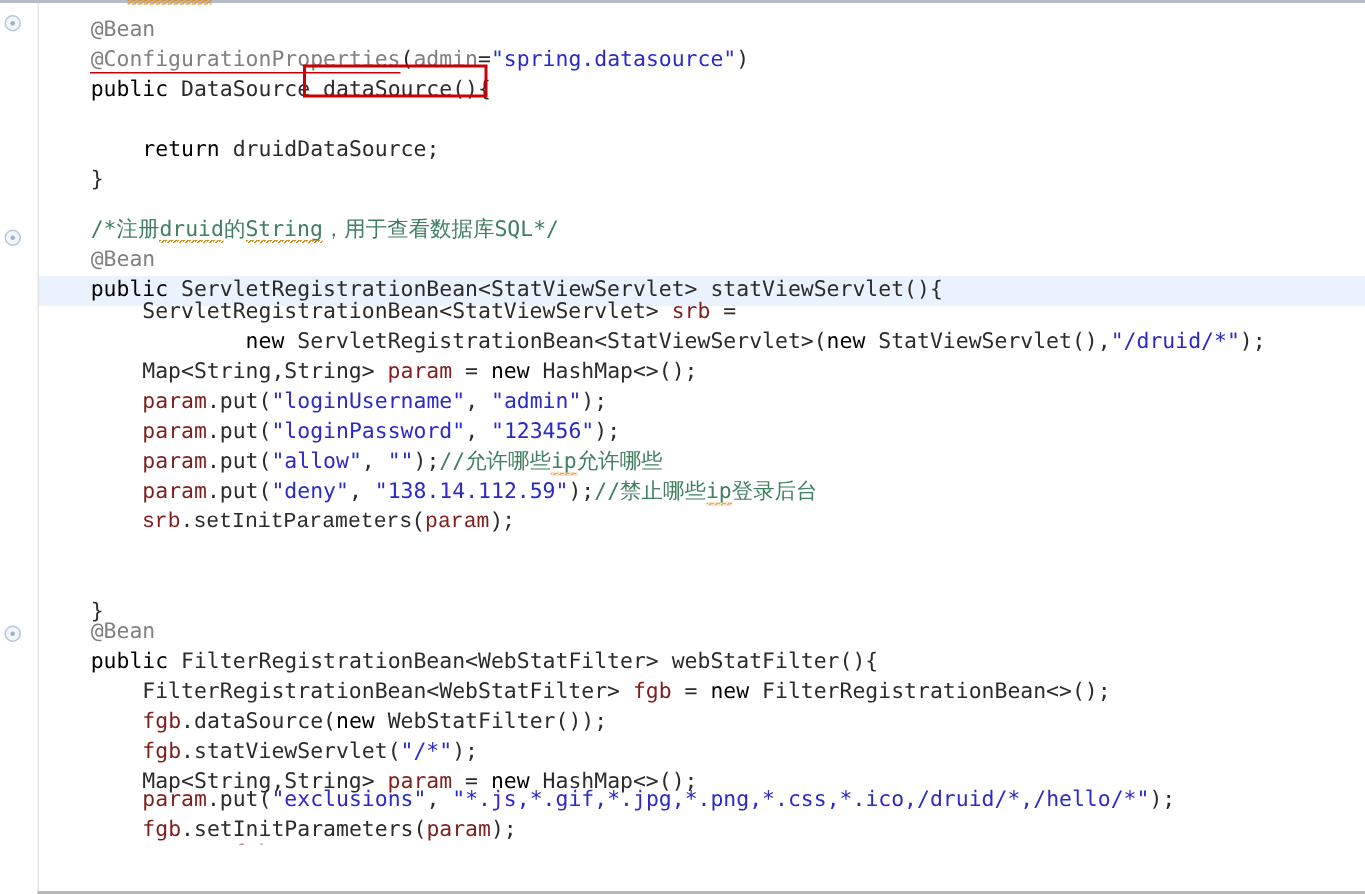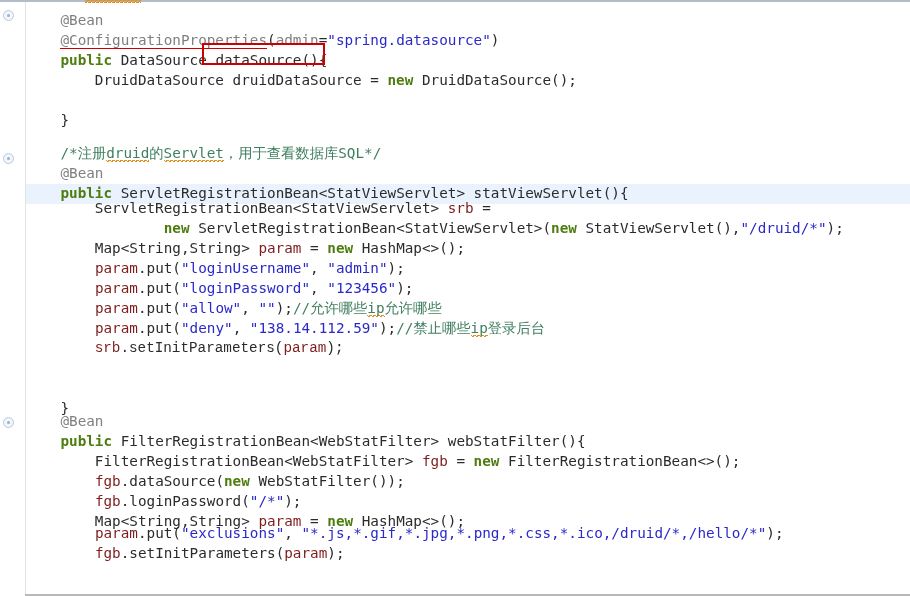--- a/index.html
+++ b/index.html
@@ -83,21 +83,21 @@
     left: 0;
     height: 20px;
     line-height: 20px;
     font-size: 14.3px;
     white-space: pre;
     color: #2b2b2b;
     letter-spacing: 0px;
   }
 
   
-  .kw   { color: #4d7c0f; font-weight: bold; }
+  .kw   { color: #000000; font-weight: normal; }
   .ann  { color: #808080; }
   .str  { color: #2b29c9; }
   .cmt  { color: #3f7f5f; }
   .plain{ color: #2b2b2b; }
   .fld  { color: #7f1d1d; }
   .punc { color: #2b2b2b; }
 
   
   .sq-warn {
     background-image: repeating-linear-gradient(
@@ -142,39 +142,39 @@
       <div class="gutter-icon" style="top: 8px;"></div>
       <div class="gutter-icon" style="top: 151px;"></div>
       <div class="gutter-icon" style="top: 415px;"></div>
     </div>
 
   <div class="code-surface" id="code-surface">
       <div class="caret-line" style="top: 182px;"></div>
       <div class="line" style="top: 8px;"><span class="plain">    </span><span class="ann">@Bean</span></div>
       <div class="line" style="top: 28px;"><span class="plain">    </span><span class="ann sq-err">@ConfigurationProperties</span><span class="punc">(</span><span class="ann">admin</span><span class="punc">=</span><span class="str">"spring.datasource"</span><span class="punc">)</span></div>
       <div class="line" style="top: 48px;"><span class="plain">    </span><span class="kw">public</span><span class="plain"> DataSource dataSource(){</span></div>
-      <div class="line" style="top: 68px;"><span class="plain">        DruidDataSource druidDataSource = </span><span class="kw">new</span><span class="plain"> DruidDataSource();</span></div>
+      <div class="line" style="top: 88px;"><span class="plain">        </span><span class="kw">return</span><span class="plain"> druidDataSource;</span></div>
       <div class="line" style="top: 108px;"><span class="plain">    }</span></div>
-      <div class="line" style="top: 141px;"><span class="plain">    </span><span class="cmt">/*注册</span><span class="cmt sq-warn">druid</span><span class="cmt">的</span><span class="cmt sq-warn">Servlet</span><span class="cmt">，用于查看数据库SQL*/</span></div>
+      <div class="line" style="top: 141px;"><span class="plain">    </span><span class="cmt">/*注册</span><span class="cmt sq-warn">druid</span><span class="cmt">的</span><span class="cmt sq-warn">String</span><span class="cmt">，用于查看数据库SQL*/</span></div>
       <div class="line" style="top: 161px;"><span class="plain">    </span><span class="ann">@Bean</span></div>
       <div class="line" style="top: 181px;"><span class="plain">    </span><span class="kw">public</span><span class="plain"> ServletRegistrationBean&lt;StatViewServlet&gt; statViewServlet(){</span></div>
       <div class="line" style="top: 196px;"><span class="plain">        ServletRegistrationBean&lt;StatViewServlet&gt; </span><span class="fld">srb</span><span class="plain"> =</span></div>
       <div class="line" style="top: 216px;"><span class="plain">                </span><span class="kw">new</span><span class="plain"> ServletRegistrationBean&lt;StatViewServlet&gt;(</span><span class="kw">new</span><span class="plain"> StatViewServlet(),</span><span class="str">"/druid/*"</span><span class="plain">);</span></div>
       <div class="line" style="top: 236px;"><span class="plain">        Map&lt;String,String&gt; </span><span class="fld">param</span><span class="plain"> = </span><span class="kw">new</span><span class="plain"> HashMap&lt;&gt;();</span></div>
       <div class="line" style="top: 256px;"><span class="plain">        </span><span class="fld">param</span><span class="plain">.put(</span><span class="str">"loginUsername"</span><span class="plain">, </span><span class="str">"admin"</span><span class="plain">);</span></div>
       <div class="line" style="top: 276px;"><span class="plain">        </span><span class="fld">param</span><span class="plain">.put(</span><span class="str">"loginPassword"</span><span class="plain">, </span><span class="str">"123456"</span><span class="plain">);</span></div>
       <div class="line" style="top: 296px;"><span class="plain">        </span><span class="fld">param</span><span class="plain">.put(</span><span class="str">"allow"</span><span class="plain">, </span><span class="str">""</span><span class="plain">);</span><span class="cmt">//允许哪些</span><span class="cmt sq-warn">ip</span><span class="cmt">允许哪些</span></div>
       <div class="line" style="top: 316px;"><span class="plain">        </span><span class="fld">param</span><span class="plain">.put(</span><span class="str">"deny"</span><span class="plain">, </span><span class="str">"138.14.112.59"</span><span class="plain">);</span><span class="cmt">//禁止哪些</span><span class="cmt sq-warn">ip</span><span class="cmt">登录后台</span></div>
       <div class="line" style="top: 336px; font-family: Liberation Mono, monospace;"><span class="plain">        </span><span class="fld">srb</span><span class="plain">.setInitParameters(</span><span class="fld">param</span><span class="plain">);</span></div>
       <div class="line" style="top: 396px;"><span class="plain">    }</span></div>
       <div class="line" style="top: 409px;"><span class="plain">    </span><span class="ann">@Bean</span></div>
       <div class="line" style="top: 429px;"><span class="plain">    </span><span class="kw">public</span><span class="plain"> FilterRegistrationBean&lt;WebStatFilter&gt; webStatFilter(){</span></div>
       <div class="line" style="top: 449px;"><span class="plain">        FilterRegistrationBean&lt;WebStatFilter&gt; </span><span class="fld">fgb</span><span class="plain"> = </span><span class="kw">new</span><span class="plain"> FilterRegistrationBean&lt;&gt;();</span></div>
       <div class="line" style="top: 469px;"><span class="plain">        </span><span class="fld">fgb</span><span class="plain">.dataSource(</span><span class="kw">new</span><span class="plain"> WebStatFilter());</span></div>
-      <div class="line" style="top: 489px;"><span class="plain">        </span><span class="fld">fgb</span><span class="plain">.loginPassword(</span><span class="str">"/*"</span><span class="plain">);</span></div>
+      <div class="line" style="top: 489px;"><span class="plain">        </span><span class="fld">fgb</span><span class="plain">.statViewServlet(</span><span class="str">"/*"</span><span class="plain">);</span></div>
       <div class="line" style="top: 509px;"><span class="plain">        Map&lt;String,String&gt; </span><span class="fld">param</span><span class="plain"> = </span><span class="kw">new</span><span class="plain"> HashMap&lt;&gt;();</span></div>
       <div class="line" style="top: 521px;"><span class="plain">        </span><span class="fld">param</span><span class="plain">.put(</span><span class="str">"exclusions"</span><span class="plain">, </span><span class="str">"*.js,*.gif,*.jpg,*.png,*.css,*.ico,/druid/*,/hello/*"</span><span class="plain">);</span></div>
       <div class="line" style="top: 541px;"><span class="plain">        </span><span class="fld">fgb</span><span class="plain">.setInitParameters(</span><span class="fld">param</span><span class="plain">);</span></div>
       <div class="line" style="top: 557px;"><span class="plain">        </span><span class="kw">return</span><span class="plain"> </span><span class="fld">fgb</span><span class="plain">;</span></div>
       <div class="line" style="top: 573px;"><span class="plain">    }</span></div>
     </div>
 
   <div class="redbox" id="redbox" style="left: 202px; top: 43px; width: 123px; height: 22px; border-color: rgb(204, 0, 0);"></div>
 
   <div class="bottom-rule"></div>

